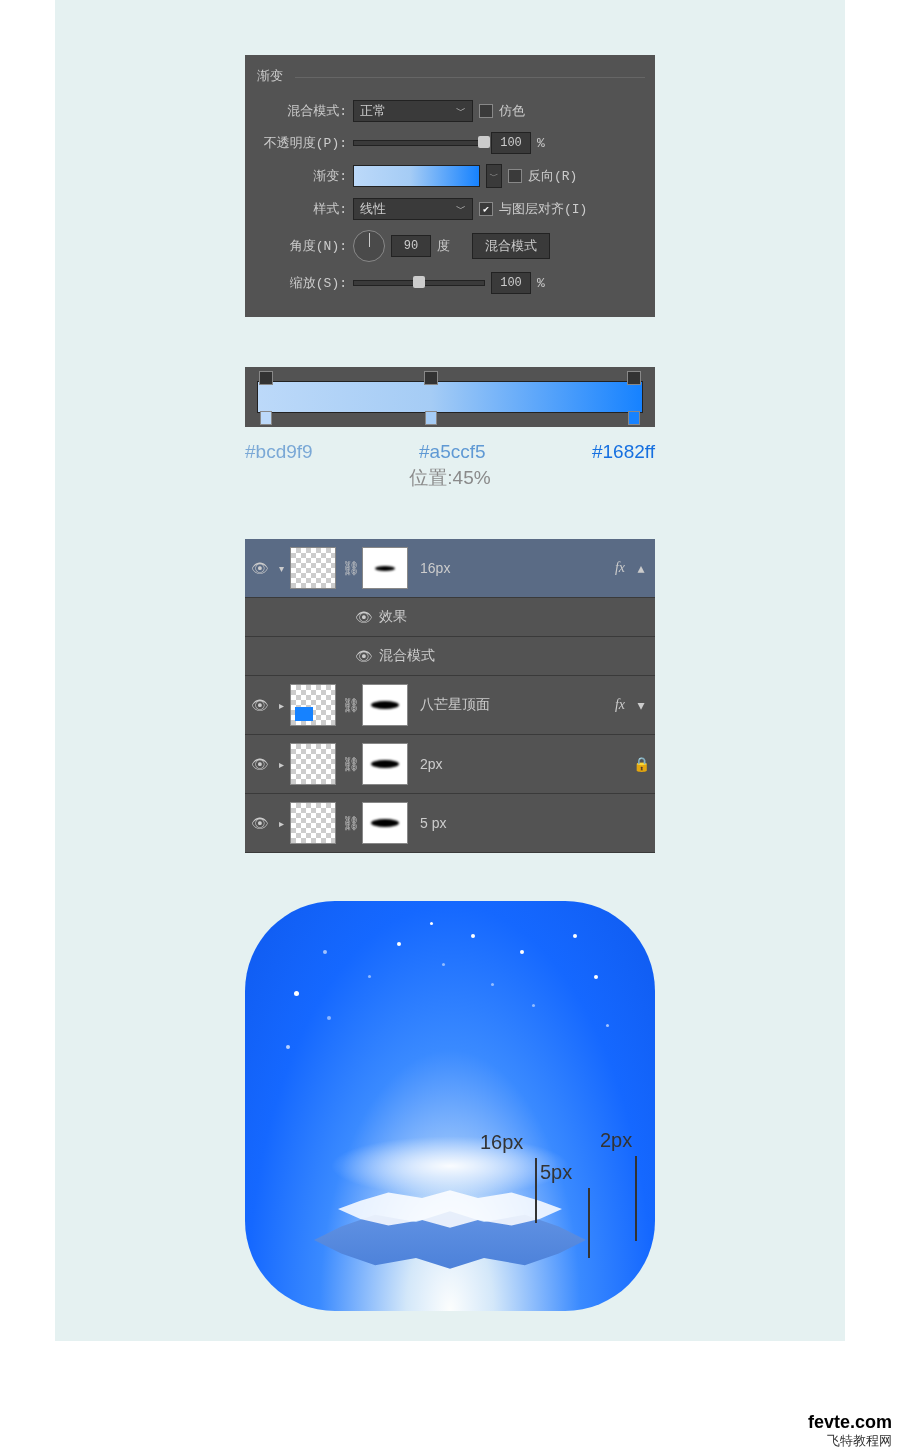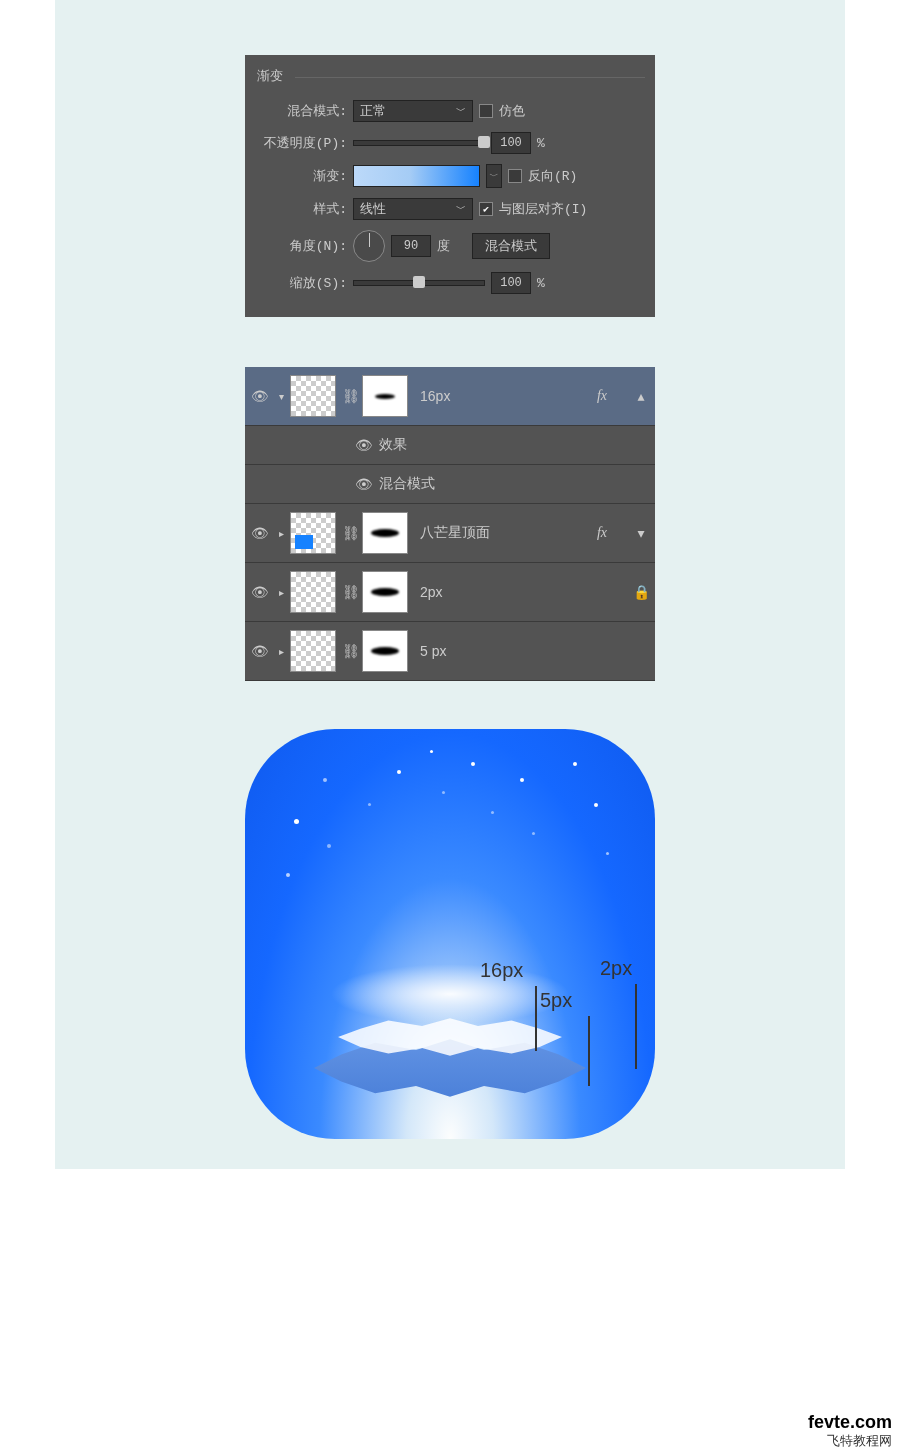--- a/index.html
+++ b/index.html
@@ -266,21 +266,21 @@
   width: 28px;
   height: 8px;
   background: #000;
   border-radius: 50%;
   filter: blur(1px);
 }
 .layer-name { flex: 1; margin-left: 6px; }
 .fx-label {
   font-style: italic;
   font-family: Georgia, serif;
-  margin-right: 20px;
+  margin-right: 2px;
 }
 .lock-icon, .dd-icon {
   width: 16px;
   text-align: center;
 }
 
 
 .result-wrap {
   width: 430px;
   margin: 48px auto 0 auto;
@@ -411,20 +411,38 @@
     <div class="gp-row">
       <div class="gp-label">缩放(S):</div>
       <div class="gp-slider">
         <div class="thumb" style="left:50%"></div>
       </div>
       <div class="gp-input">100</div>
       <span>%</span>
     </div>
   </div>
 
+  <div class="grad-editor-wrap">
+    <div class="grad-editor">
+      <div class="grad-bar">
+        <div class="stop-top" style="left:2%"></div>
+        <div class="stop-top" style="left:45%"></div>
+        <div class="stop-top" style="left:98%"></div>
+        <div class="stop-bot" style="left:2%;background:#bcd9f9"></div>
+        <div class="stop-bot" style="left:45%;background:#a5ccf5"></div>
+        <div class="stop-bot" style="left:98%;background:#1682ff"></div>
+      </div>
+    </div>
+    <div class="color-labels">
+      <span class="cl1">#bcd9f9</span>
+      <span class="cl2">#a5ccf5</span>
+      <span class="cl3">#1682ff</span>
+    </div>
+    <div class="pos-label">位置:45%</div>
+  </div>
 
   <div class="layers-panel">
     <div class="layer-row selected">
       <div class="eye-icon">👁</div>
       <span class="tri-icon">▾</span>
       <div class="thumb-layer"></div>
       <div class="link-icon">⛓</div>
       <div class="thumb-mask">
           <div class="blob" style="height:5px;width:20px"></div>
         </div>

